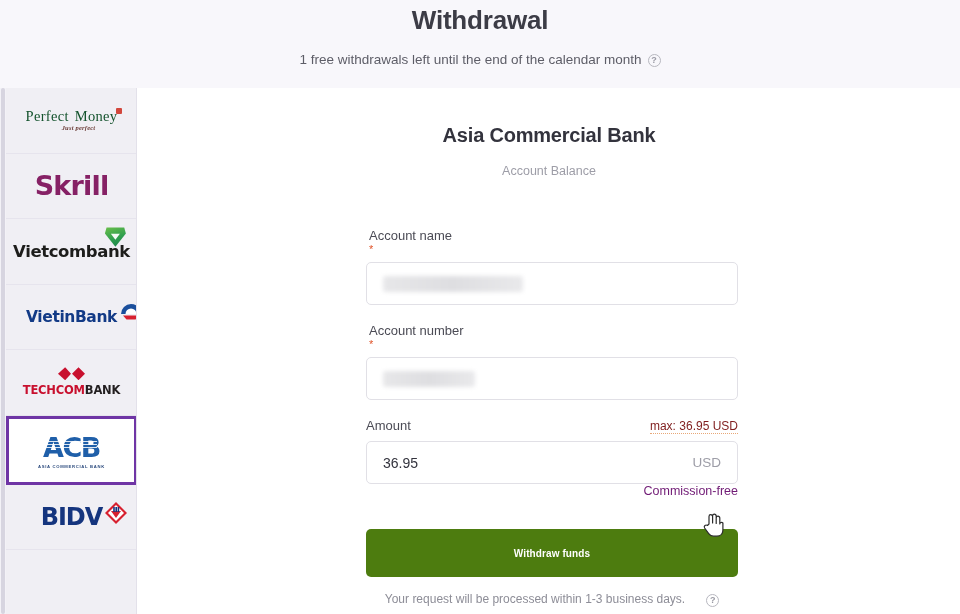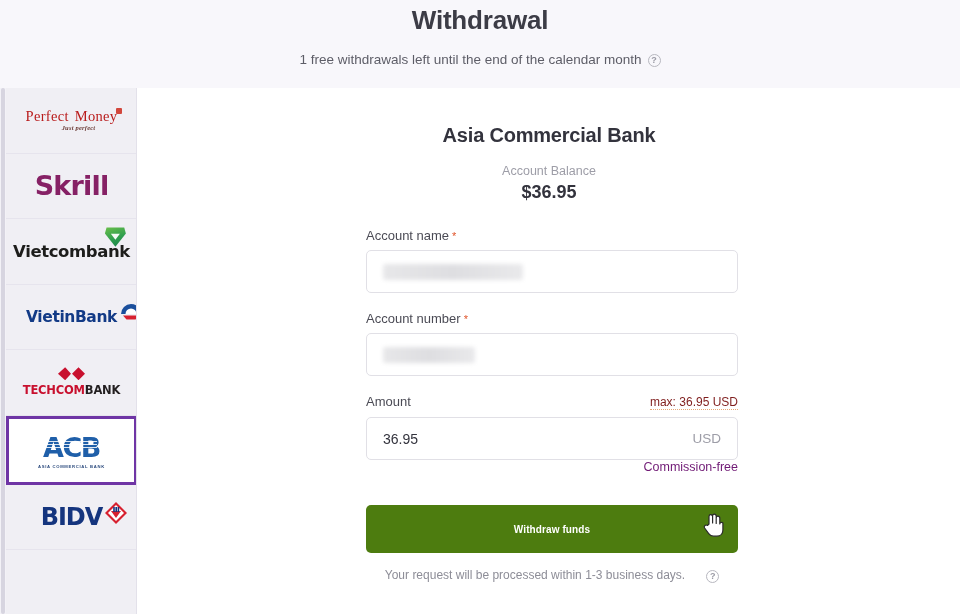--- a/index.html
+++ b/index.html
@@ -67,21 +67,21 @@
     height: 69px;
   }
 
   
   .logo { display: flex; align-items: center; justify-content: center; }
 
   
   .pm { flex-direction: column; line-height: 1; position: relative; }
   .pm-main {
     font-family: "Liberation Serif", serif;
-    font-size: 14.5px; color: #b91c1c; letter-spacing: 0.3px; white-space: nowrap;
+    font-size: 14.5px; color: #14532d; letter-spacing: 0.3px; white-space: nowrap;
   }
   .pm-main .sp { display: inline-block; width: 6px; }
   .pm-sub {
     font-family: "Liberation Serif", serif;
     font-size: 6.5px; color: #6a3b36; font-weight: 700; font-style: italic;
     letter-spacing: 0.2px; margin-top: 2px; margin-left: 14px;
   }
   .pm-dot {
     position: absolute; right: -5px; top: -1px;
     width: 6px; height: 6px; background: #d2473c; border-radius: 1px;
@@ -186,21 +186,21 @@
   .bal-value {
     position: absolute; left: 0; top: 94px; width: 822px; text-align: center;
     font-size: 18px; font-weight: 700; color: #33333d;
   }
 
   .form {
     position: absolute; left: 228px; top: 140px; width: 372px;
   }
   .field-label {
     font-size: 13px; color: #4b4b55; margin-bottom: 7px;
-    display: flex; align-items: baseline;
+    display: flex; align-items: baseline; flex-direction: column;
   }
   .req { color: #e0542a; font-size: 11px; margin-left: 3px; }
   .input {
     width: 372px; height: 43px;
     border: 1px solid #e1e0e6; border-radius: 5px; background: #fff;
     display: flex; align-items: center; padding: 0 16px;
     font-size: 14px; color: #33333d;
   }
   .redact {
     height: 16px; border-radius: 3px;
@@ -326,21 +326,20 @@
         </svg>
       </div>
     </div>
 
 
   </div>
 
   <div class="main">
     <div class="bank-title">Asia Commercial Bank</div>
     <div class="bal-label">Account Balance</div>
-    <div class="bal-value">$36.95</div>
 
     <div class="form">
 
       <div class="field-label">
         <span>Account name</span>
         <span class="req">*</span>
       </div>
       <div class="input">
         <span class="redact w1"></span>
       </div>

